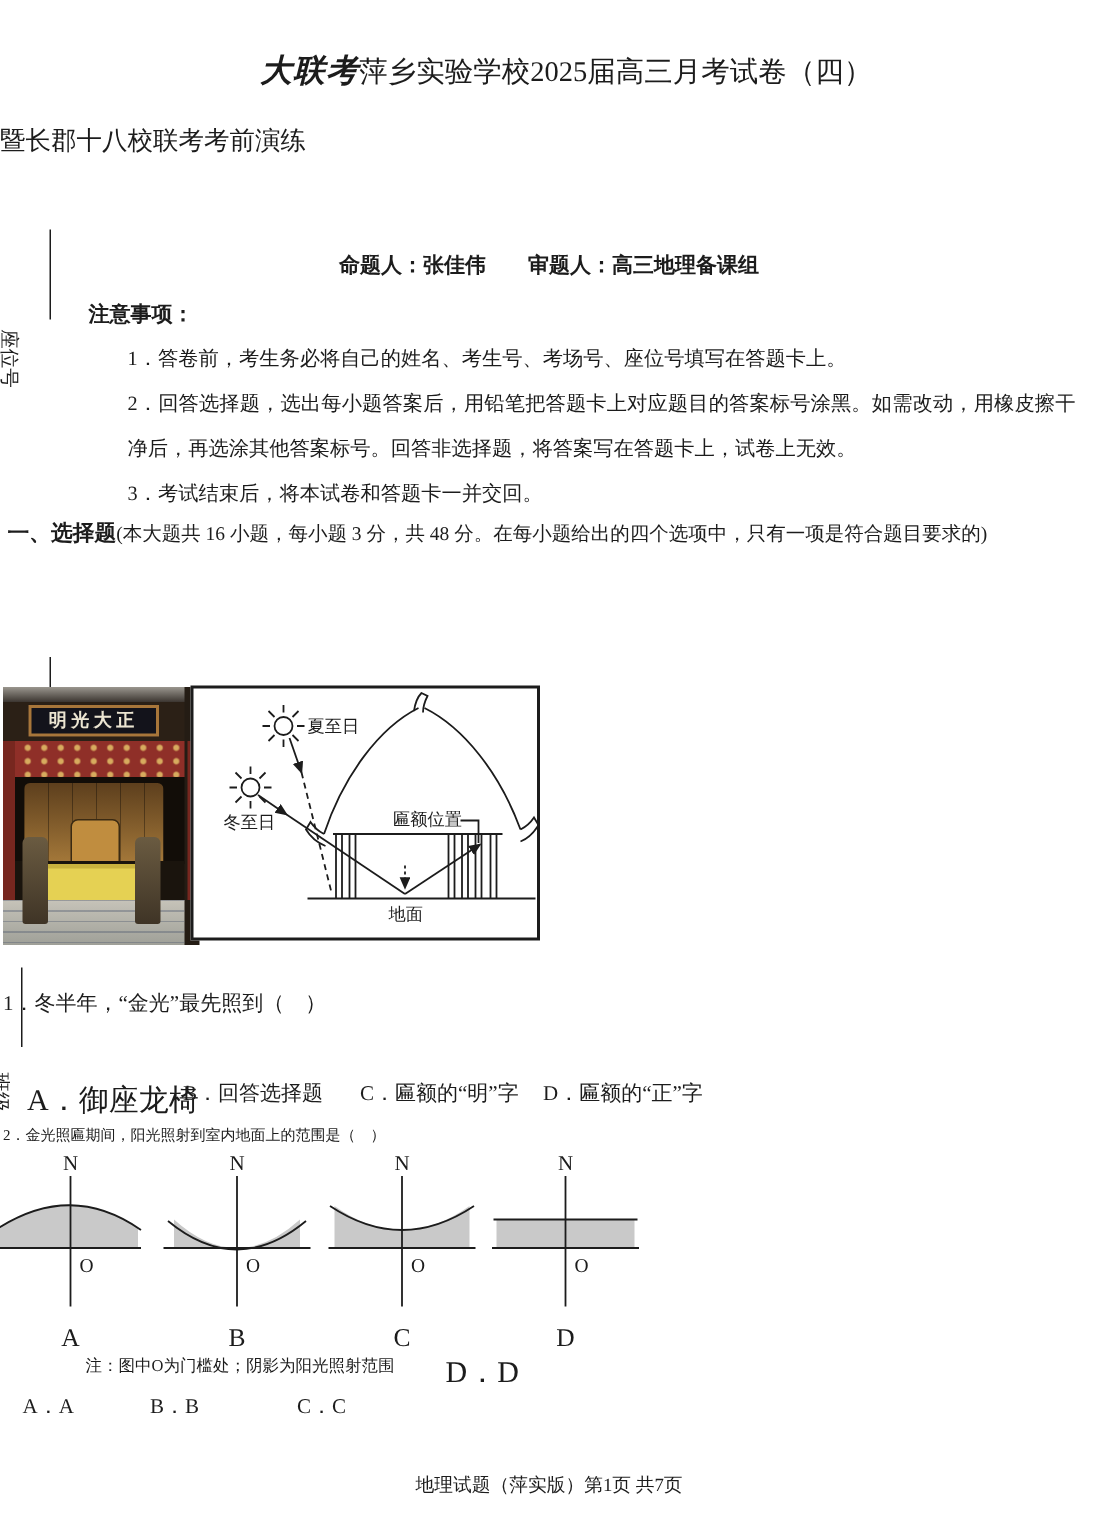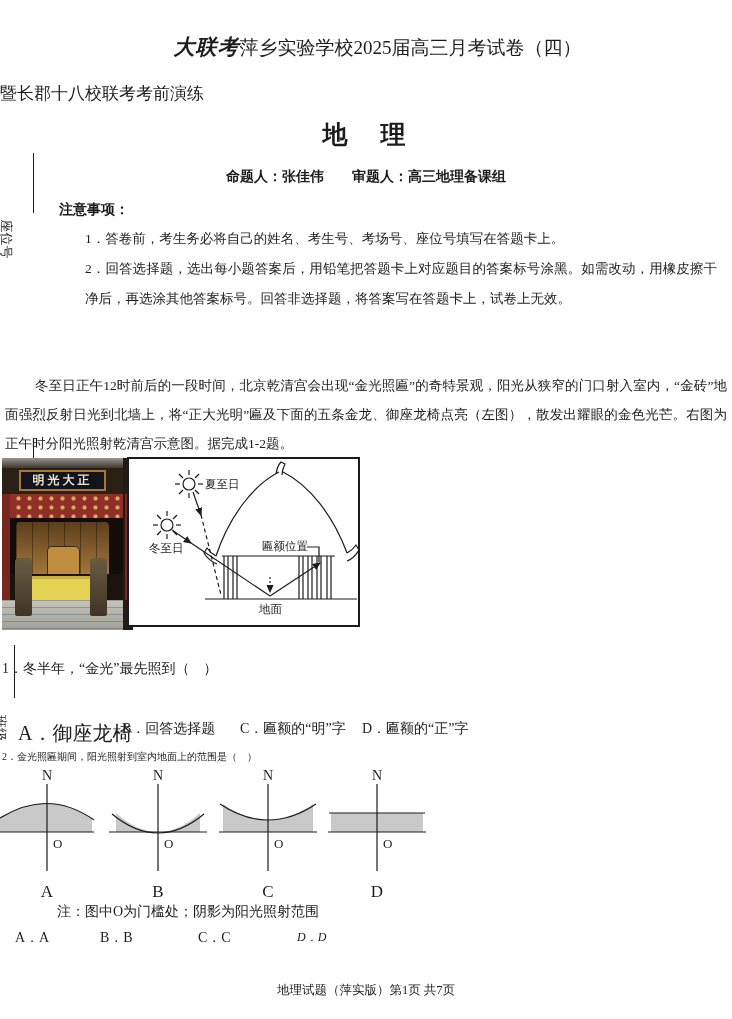--- a/index.html
+++ b/index.html
@@ -63,23 +63,23 @@
   
   .q1{top:660px;left:2px;font-size:14px;}
   .q2{top:750px;left:2px;font-size:10px;text-align:center;}
   .optA1{top:720px;left:18px;font-size:20px;}  .optB1{top:720px;left:122px;font-size:14px;}
   .optC1{top:720px;left:240px;font-size:14px;} .optD1{top:720px;left:362px;font-size:14px;}
   .mini{top:768px;width:100px;height:134px;}
   .miniA{left:-3px;} .miniB{left:108px;} .miniC{left:218px;} .miniD{left:327px;}
   .mini-shade{fill:#c9c9c9;}
   .mini text{fill:#1c1c1c;font-family:"Liberation Serif","DejaVu Serif",serif;}
   .mn{font-size:14px;} .mo{font-size:13px;} .ml{font-size:17px;}
-  .q2note{top:903px;left:57px;font-size:14px;}
+  .q2note{top:903px;left:57px;font-size:11px;}
   .optA2{top:929px;left:15px;font-size:14px;}  .optB2{top:929px;left:100px;font-size:14px;}
-  .optC2{top:929px;left:198px;font-size:14px;} .optD2{top:929px;left:297px;font-size:12px;font-style:italic;}
+  .optC2{top:929px;left:198px;font-size:14px;} .optD2{top:901px;left:297px;font-size:20px;}
 
   .footer{top:982px;left:0;width:100%;text-align:center;font-size:12.5px;}
 
   
   .seal{background:#1c1c1c;width:1px;}
   .seal-a{left:33px;top:153px;height:60px;}
   .seal-b{left:33px;top:438px;height:20px;}
   .seal-c{left:14px;top:645px;height:53px;}
   .vtext{font-size:13px;text-align:center;transform:rotate(90deg);white-space:nowrap;}
   .seat{left:-27px;top:231px;width:68px;height:16px;}
@@ -91,30 +91,30 @@
 <div class="page">
 
   <div class="abs seal seal-a"></div>
   <div class="abs vtext seat">座位号</div>
   <div class="abs seal seal-b"></div>
   <div class="abs seal seal-c"></div>
   <div class="abs vtext cls">班级</div>
 
   <div class="abs title1"><span class="brand">大联考</span><span>萍乡实验学校2025届高三月考试卷（四）</span></div>
   <div class="abs subtitle">暨长郡十八校联考考前演练</div>
-  <div class="abs subject">地　理</div>
   <div class="abs authors">命题人：张佳伟　　审题人：高三地理备课组</div>
 
   <div class="abs notice-title">注意事项：</div>
   <div class="abs notice">
     <p>1．答卷前，考生务必将自己的姓名、考生号、考场号、座位号填写在答题卡上。</p>
     <p>2．回答选择题，选出每小题答案后，用铅笔把答题卡上对应题目的答案标号涂黑。如需改动，用橡皮擦干净后，再选涂其他答案标号。回答非选择题，将答案写在答题卡上，试卷上无效。</p>
-  </div>
-
-  <div class="abs passage">冬至日正午12时前后的一段时间，北京乾清宫会出现“金光照匾”的奇特景观，阳光从狭窄的门口射入室内，“金砖”地面强烈反射日光到北墙上，将“正大光明”匾及下面的五条金龙、御座龙椅点亮（左图），散发出耀眼的金色光芒。右图为正午时分阳光照射乾清宫示意图。据完成1-2题。</div>
+    <p>3．考试结束后，将本试卷和答题卡一并交回。</p>
+  </div>
+
+  <div class="abs section"><b>一、选择题</b><span>(本大题共 16 小题，每小题 3 分，共 48 分。在每小题给出的四个选项中，只有一项是符合题目要求的)</span></div>
 
   <div class="abs photo">
     <div class="ph-beam"></div>
     <div class="ph-top">
       <div class="ph-plaque">明光大正</div>
     </div>
     <div class="ph-frieze"></div>
     <div class="ph-hall">
       <div class="ph-screen"></div>
       <div class="ph-throne"></div>

